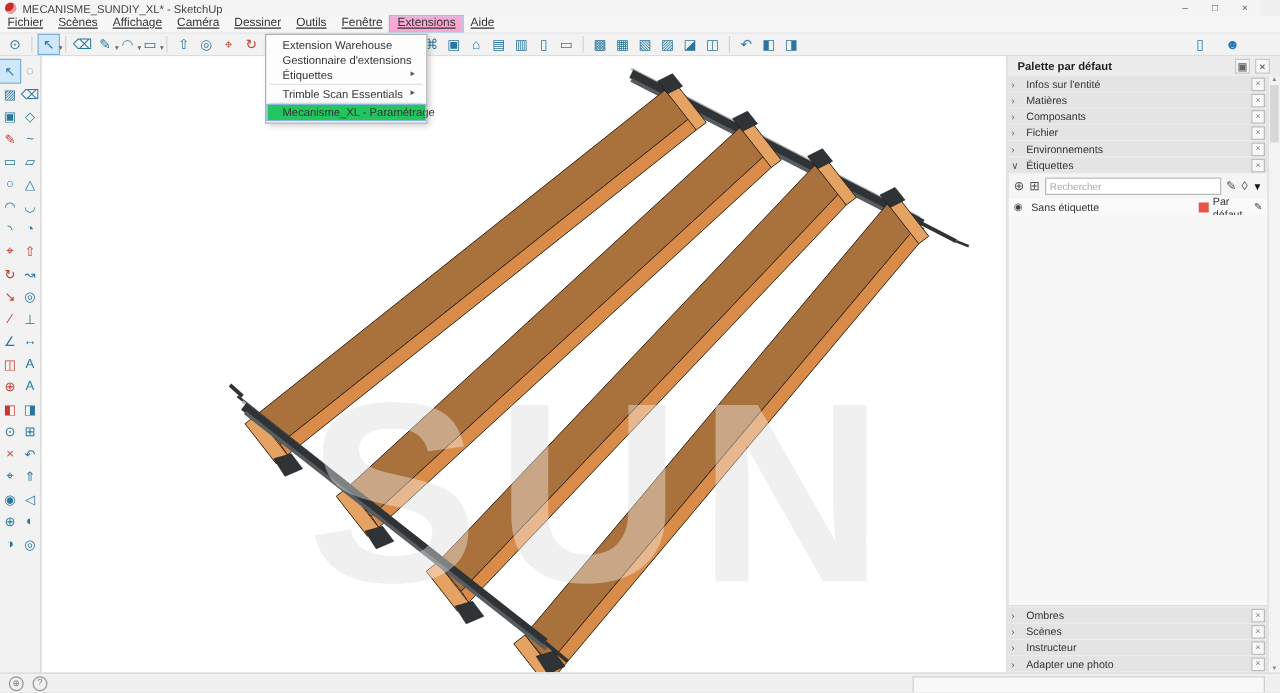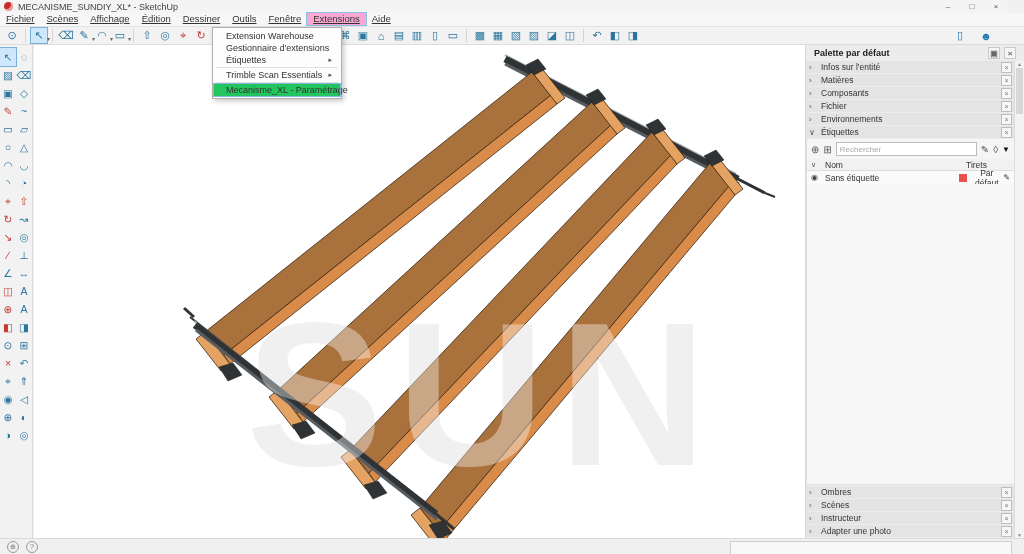--- a/index.html
+++ b/index.html
@@ -69,21 +69,21 @@
   .tags-search::placeholder{color:#aaa;}
   .tags-thead{height:11px;display:flex;align-items:center;border-bottom:1px solid #ddd;background:#f1f1f1;
     color:#333;padding:0 4px;flex:0 0 auto;}
   .tags-thead .c1{width:14px;color:#555;font-size:7px;}
   .tags-thead .c2{flex:1;}
   .tags-thead .c3{width:44px;}
   .tag-row{height:13px;display:flex;align-items:center;padding:0 4px;background:#fafafa;flex:0 0 auto;}
   .tag-row .eye{width:14px;font-size:8px;color:#444;}
   .tag-row .tname{flex:1;color:#333;}
   .swatch{width:8px;height:8px;margin-right:3px;flex:0 0 auto;}
-  .tag-row .tdash{width:33px;color:#333;text-align:center;}
+  .tag-row .tdash{width:33px;color:#333;}
   .tag-row .tpen{font-size:8px;color:#444;}
   .tags-empty{flex:1 1 auto;background:#f7f7f7;}
   .panel-scroll{position:absolute;right:0;top:16px;bottom:0;width:9px;background:#f3f3f3;border-left:1px solid #ddd;
     display:flex;flex-direction:column;align-items:center;font-size:5px;color:#888;}
   .panel-scroll .thumb{width:7px;height:46px;background:#d7d7d7;margin-top:1px;}
   .panel-scroll .sb-down{margin-top:auto;}
   
   .statusbar{position:absolute;left:0;top:538px;width:1024px;height:16px;background:#f0f0f0;
     border-top:1px solid #d9d9d9;display:flex;align-items:center;font-size:9px;color:#3a3a3a;box-sizing:border-box;}
   .sicon{width:10px;height:10px;border:1px solid #999;border-radius:50%;font-size:7px;color:#777;
@@ -115,21 +115,21 @@
         <span class="winbtn">□</span>
         <span class="winbtn">×</span>
       </div>
   </div>
 
   <div class="menubar">
 
   <span class="menuitem">Fichier</span>
       <span class="menuitem">Scènes</span>
       <span class="menuitem">Affichage</span>
-      <span class="menuitem">Édition</span>
+      <span class="menuitem">Caméra</span>
       <span class="menuitem">Dessiner</span>
       <span class="menuitem">Outils</span>
       <span class="menuitem">Fenêtre</span>
       <span class="menuitem active">Extensions</span>
       <span class="menuitem">Aide</span>
     </div>
 
   <div class="toolbar">
     <span style="display:contents">
       
@@ -299,25 +299,20 @@
       </div>
       <div class="tags-body">
         <div class="tags-toolbar">
           <span class="ticon">⊕</span>
           <span class="ticon">⊞</span>
           <input class="tags-search" placeholder="Rechercher" style="">
           <span class="ticon">✎</span>
           <span class="ticon">◊</span>
           <span class="ticon dark">▼</span>
         </div>
-        <div class="tags-thead">
-          <span class="c1">∨</span>
-          <span class="c2">Nom</span>
-          <span class="c3">Tirets</span>
-        </div>
         <div class="tag-row">
           <span class="eye">◉</span>
           <span class="tname">Sans étiquette</span>
           <span class="swatch" style="background: rgb(232, 82, 74);"></span>
           <span class="tdash">Par défaut</span>
           <span class="tpen">✎</span>
         </div>
         <div class="tags-empty"></div>
       </div>
 

